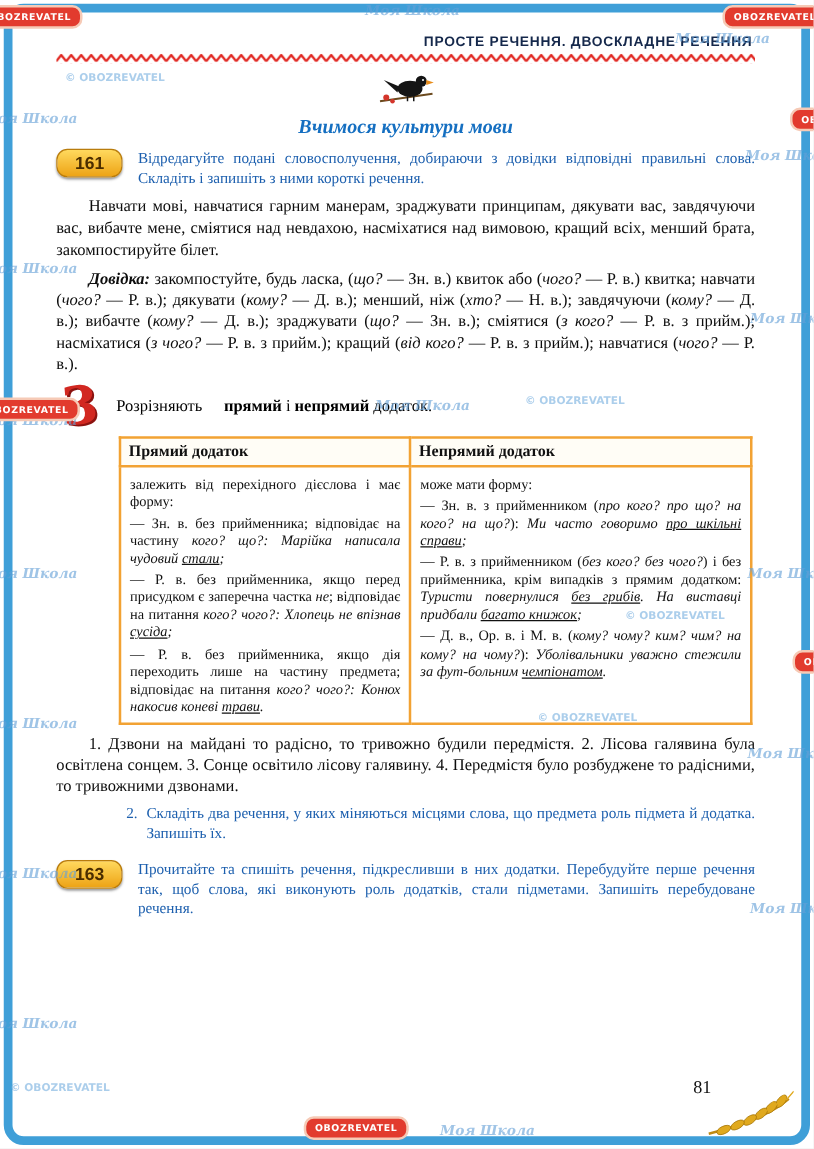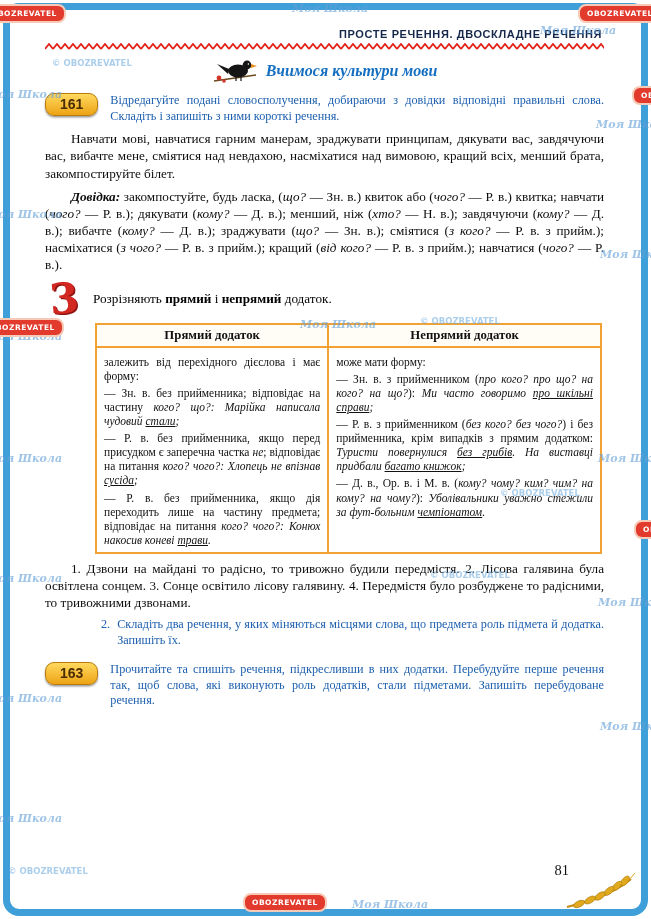--- a/index.html
+++ b/index.html
@@ -6,41 +6,41 @@
   .page { position:relative; width:651px; height:919px; background:#ffffff; overflow:hidden;
           font-family:"Liberation Serif",serif; margin:0 auto; }
   .frame { position:absolute; inset:3px; border:7px solid #3f9fd8; border-radius:16px;
            pointer-events:none; z-index:3; }
   .content { position:absolute; left:45px; right:47px; top:28px; z-index:2; }
 
   .header-title { text-align:right; font-family:"Liberation Sans",sans-serif; font-weight:bold;
                   font-size:11px; letter-spacing:.6px; color:#15284b; padding-right:2px; }
   .zigzag { display:block; margin-top:3px; width:100%; height:8px; }
 
-  .section-head { display:flex; justify-content:center; align-items:center; gap:8px; margin:6px 0 4px; }
+  .section-head { display:flex; justify-content:center; align-items:center; gap:8px; margin:6px 0 4px;flex-direction:column; }
   .section-title { color:#156fc1; font-weight:bold; font-style:italic; font-size:16px; }
 
   .ex { display:flex; gap:12px; margin:8px 0 4px; align-items:flex-start; }
   .badge { flex:0 0 auto; background:linear-gradient(180deg,#ffd95e,#eda315); border:1px solid #b97c0c;
            border-radius:9px; padding:2px 14px 3px; font-family:"Liberation Sans",sans-serif; font-weight:bold;
            font-size:14px; color:#4a2d00; box-shadow:0 1.5px 2px rgba(0,0,0,.4); }
   .instr { color:#1c5fae; font-size:12.2px; line-height:1.28; text-align:justify; }
   .instr-row { display:flex; gap:7px; margin:6px 0 4px 56px; }
   .instr-no { color:#1c5fae; font-size:12.2px; flex:0 0 auto; }
 
   .para { font-size:13.2px; line-height:1.3; text-align:justify; text-indent:26px; margin:6px 0; color:#0d0d0d; }
 
   .note { display:flex; gap:10px; margin:6px 0 4px; align-items:flex-start; }
   .numeral3 { flex:0 0 38px; font-family:"DejaVu Serif",serif; font-size:42px; line-height:.95;
               color:#d22821; font-weight:bold; text-shadow:1.5px 1.5px 0 #8c1310; transform:rotate(-5deg); text-align:center; }
   .note-text { font-size:13.2px; margin-top:12px; }
 
   .obj-table { border-collapse:collapse; margin:2px 0 6px 50px; width:calc(100% - 52px); table-layout:fixed; }
   .obj-table th, .obj-table td { border:2px solid #f2a233; vertical-align:top; }
-  .obj-table th { font-size:12.8px; padding:3px 6px; text-align:center; color:#111; background:#fffdf6; }
+  .obj-table th { font-size:12.8px; padding:3px 6px; text-align:left; color:#111; background:#fffdf6; }
   .obj-table td { font-size:11.5px; line-height:1.22; padding:4px 7px 5px; text-align:justify; color:#111; }
   .col-left { width:46%; } .col-right { width:54%; }
   .cell-item { margin:3px 0 0; }
 
   .page-num { position:absolute; right:82px; bottom:40px; font-weight:normal; font-size:14.5px; color:#111; z-index:2; }
   .wheat { position:absolute; right:16px; bottom:8px; z-index:2; }
 
   .wm-layer { position:absolute; inset:0; z-index:5; pointer-events:none; overflow:hidden; }
   .wm { position:absolute; white-space:nowrap; }
   .wm.s { color:rgba(100,160,215,.62); font-family:"DejaVu Serif",serif; font-style:italic;
@@ -87,21 +87,21 @@
       <span class="badge">161</span>
       <div class="instr">Відредагуйте подані словосполучення, добираючи з довідки відповідні правильні слова. Складіть і запишіть з ними короткі речення.</div>
     </div>
 
     <div class="para">Навчати мові, навчатися гарним манерам, зраджувати принципам, дякувати вас, завдячуючи вас, вибачте мене, сміятися над невдахою, насміхатися над вимовою, кращий всіх, менший брата, закомпостируйте білет.</div>
 
     <div class="para"><span style="font-weight: bold; font-style: italic;">Довідка:</span><span> закомпостуйте, будь ласка, (</span><span style="font-style: italic;">що?</span><span> — Зн. в.) квиток або (</span><span style="font-style: italic;">чого?</span><span> — Р. в.) квитка; навчати (</span><span style="font-style: italic;">чого?</span><span> — Р. в.); дякувати (</span><span style="font-style: italic;">кому?</span><span> — Д. в.); менший, ніж (</span><span style="font-style: italic;">хто?</span><span> — Н. в.); завдячуючи (</span><span style="font-style: italic;">кому?</span><span> — Д. в.); вибачте (</span><span style="font-style: italic;">кому?</span><span> — Д. в.); зраджувати (</span><span style="font-style: italic;">що?</span><span> — Зн. в.); сміятися (</span><span style="font-style: italic;">з кого?</span><span> — Р. в. з прийм.); насміхатися (</span><span style="font-style: italic;">з чого?</span><span> — Р. в. з прийм.); кращий (</span><span style="font-style: italic;">від кого?</span><span> — Р. в. з прийм.); навчатися (</span><span style="font-style: italic;">чого?</span><span> — Р. в.).</span></div>
 
     <div class="note">
       <div class="numeral3">3</div>
-      <div class="note-text"><span>Розрізняють </span><span style="font-weight: bold;">прямий</span><span> і </span><span style="font-weight: bold;">непрямий</span><span> додаток.</span></div>
+      <div class="note-text"><span>Розрізняють </span><span style="font-weight: bold; margin-left: 14px;">прямий</span><span> і </span><span style="font-weight: bold;">непрямий</span><span> додаток.</span></div>
     </div>
 
     <table class="obj-table">
       <colgroup>
           <col class="col-left">
           <col class="col-right">
         </colgroup>
       <tbody>
           <tr>
         <th>Прямий додаток</th>

